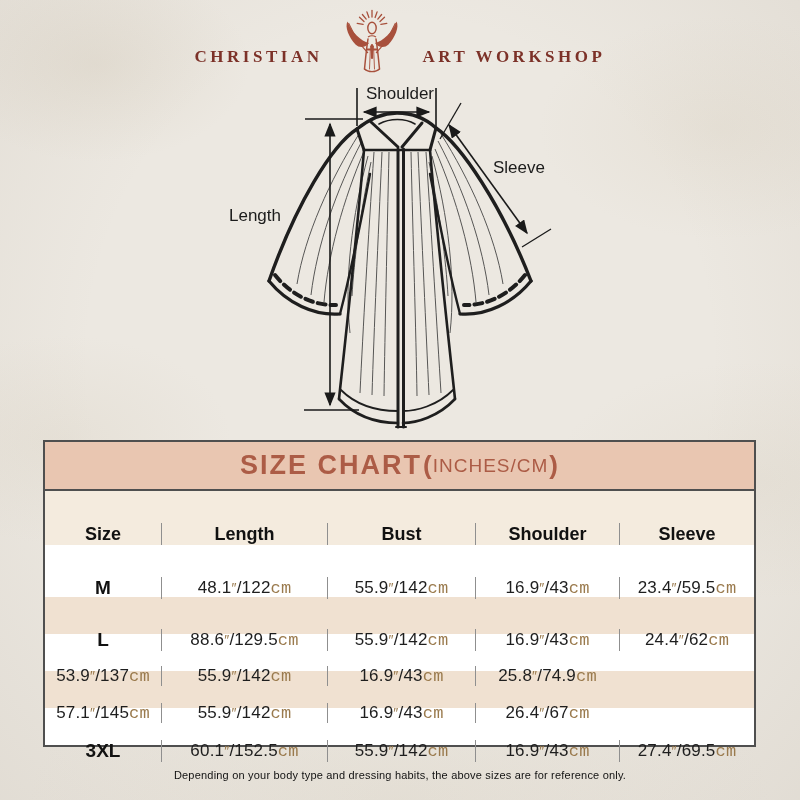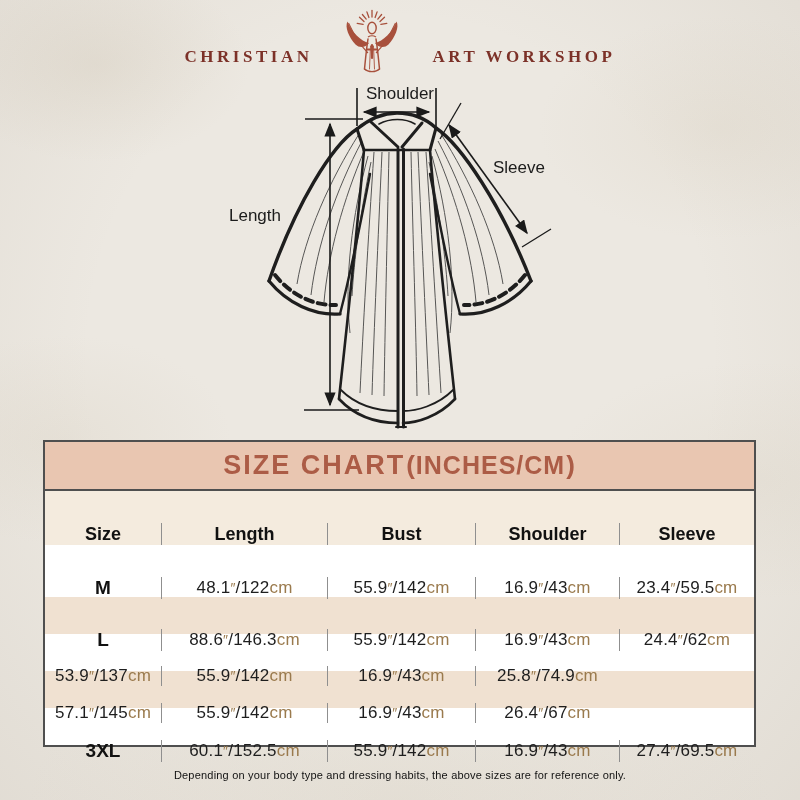--- a/index.html
+++ b/index.html
@@ -20,21 +20,21 @@
       radial-gradient(ellipse 220px 140px at 12% 8%, rgba(197,185,163,.22), transparent 70%),
       radial-gradient(ellipse 260px 160px at 90% 16%, rgba(205,193,170,.18), transparent 70%),
       radial-gradient(ellipse 240px 150px at 8% 55%, rgba(200,188,165,.16), transparent 70%),
       radial-gradient(ellipse 300px 170px at 95% 60%, rgba(200,188,165,.15), transparent 70%),
       radial-gradient(ellipse 500px 220px at 50% 100%, rgba(196,184,160,.14), transparent 75%),
       radial-gradient(ellipse at 50% 45%, transparent 55%, rgba(164,152,134,.14) 100%);
   }
   
   .logo{
     position:absolute;top:6px;left:0;width:100%;
-    display:flex;justify-content:center;align-items:flex-end;gap:10px;
+    display:flex;justify-content:center;align-items:flex-end;
   }
   .brand-text{
     font-family:"Liberation Serif", serif;
     font-size:17px;font-weight:600;letter-spacing:3.5px;
     color:var(--brand-text);padding-bottom:13px;white-space:nowrap;
   }
   
   .diagram{position:absolute;top:0;left:0;}
   .measure-label{font-family:"Liberation Sans",sans-serif;font-size:17px;fill:#1c1c1c;}
   
@@ -43,32 +43,32 @@
     border:2px solid var(--line-dark);background:#fff;
   }
   .chart-title{
     height:49px;box-sizing:border-box;background:var(--title-bar);
     border-bottom:2px solid var(--line-dark);
     display:flex;align-items:center;justify-content:center;
     color:var(--title-text);
   }
   .t-main{font-size:27px;font-weight:bold;letter-spacing:2px;}
   .t-paren{font-size:26px;font-weight:bold;padding:0 1px;}
-  .t-sub{font-size:25px;font-weight:bold;letter-spacing:1px;}
+  .t-sub{font-size:19px;font-weight:normal;letter-spacing:1px;}
   .thead,.trow{display:grid;grid-template-columns:116px 166px 148px 144px 1fr;}
   .thead{height:54px;background:var(--header-row);}
   .trow{height:37px;background:#fff;}
   .trow.first{height:52px;}
   .trow.alt{background:var(--row-alt);}
   .cell{display:flex;align-items:center;justify-content:center;margin-top:32px;}
   .cell + .cell{border-left:1px solid var(--divider);}
   .thead .cell{font-weight:bold;font-size:18px;color:#111;}
   .cell.size{font-weight:bold;font-size:19px;color:#111;}
   .cell.val{font-size:17px;color:var(--ink);letter-spacing:.2px;}
-  .val .u{color:var(--unit-text);}
+  .val .u{color:var(--unit-text);font-family:Liberation Mono, monospace;}
   .val .inch{color:var(--unit-text);font-size:14px;}
   
   .footer{
     position:absolute;top:769px;left:0;width:100%;text-align:center;
     font-size:11px;color:#121212;letter-spacing:.2px;
   }
 </style>
 </head>
 <body>
 
@@ -233,21 +233,21 @@
           <span class="inch">″</span>
           <span class="v">/59.5</span>
           <span class="u">cm</span>
         </div>
       </div>
       <div class="trow alt">
         <div class="cell size">L</div>
         <div class="cell val">
           <span class="v">88.6</span>
           <span class="inch">″</span>
-          <span class="v">/146.3</span>
+          <span class="v">/129.5</span>
           <span class="u">cm</span>
         </div>
         <div class="cell val">
           <span class="v">55.9</span>
           <span class="inch">″</span>
           <span class="v">/142</span>
           <span class="u">cm</span>
         </div>
         <div class="cell val">
           <span class="v">16.9</span>

